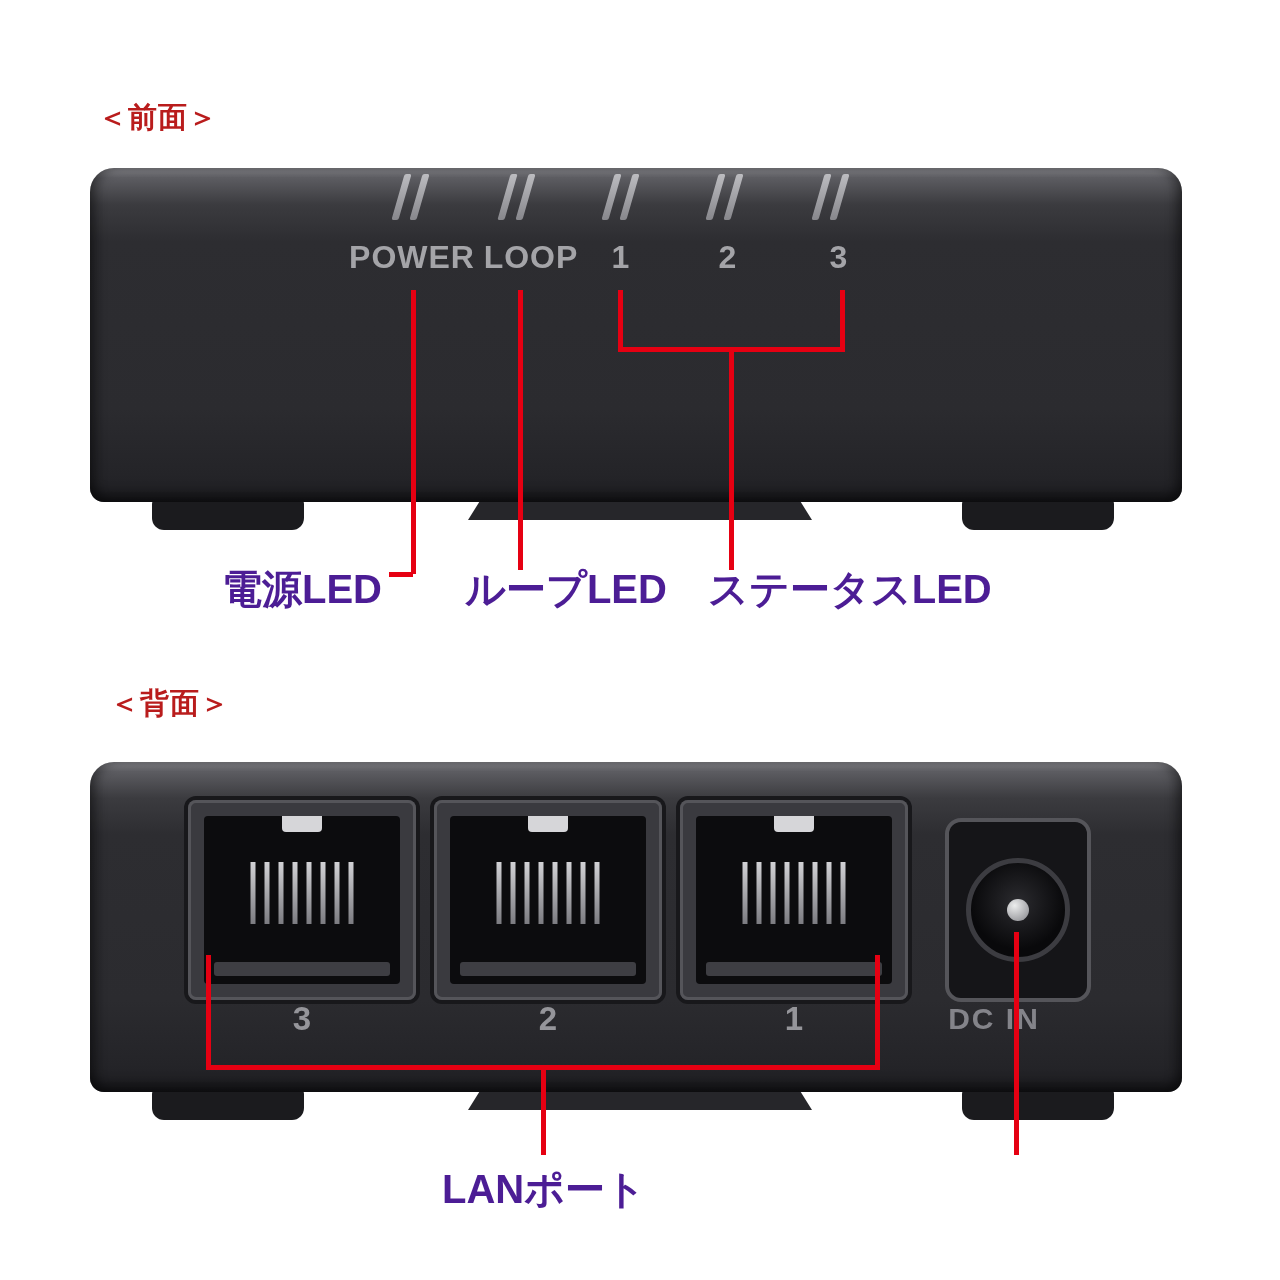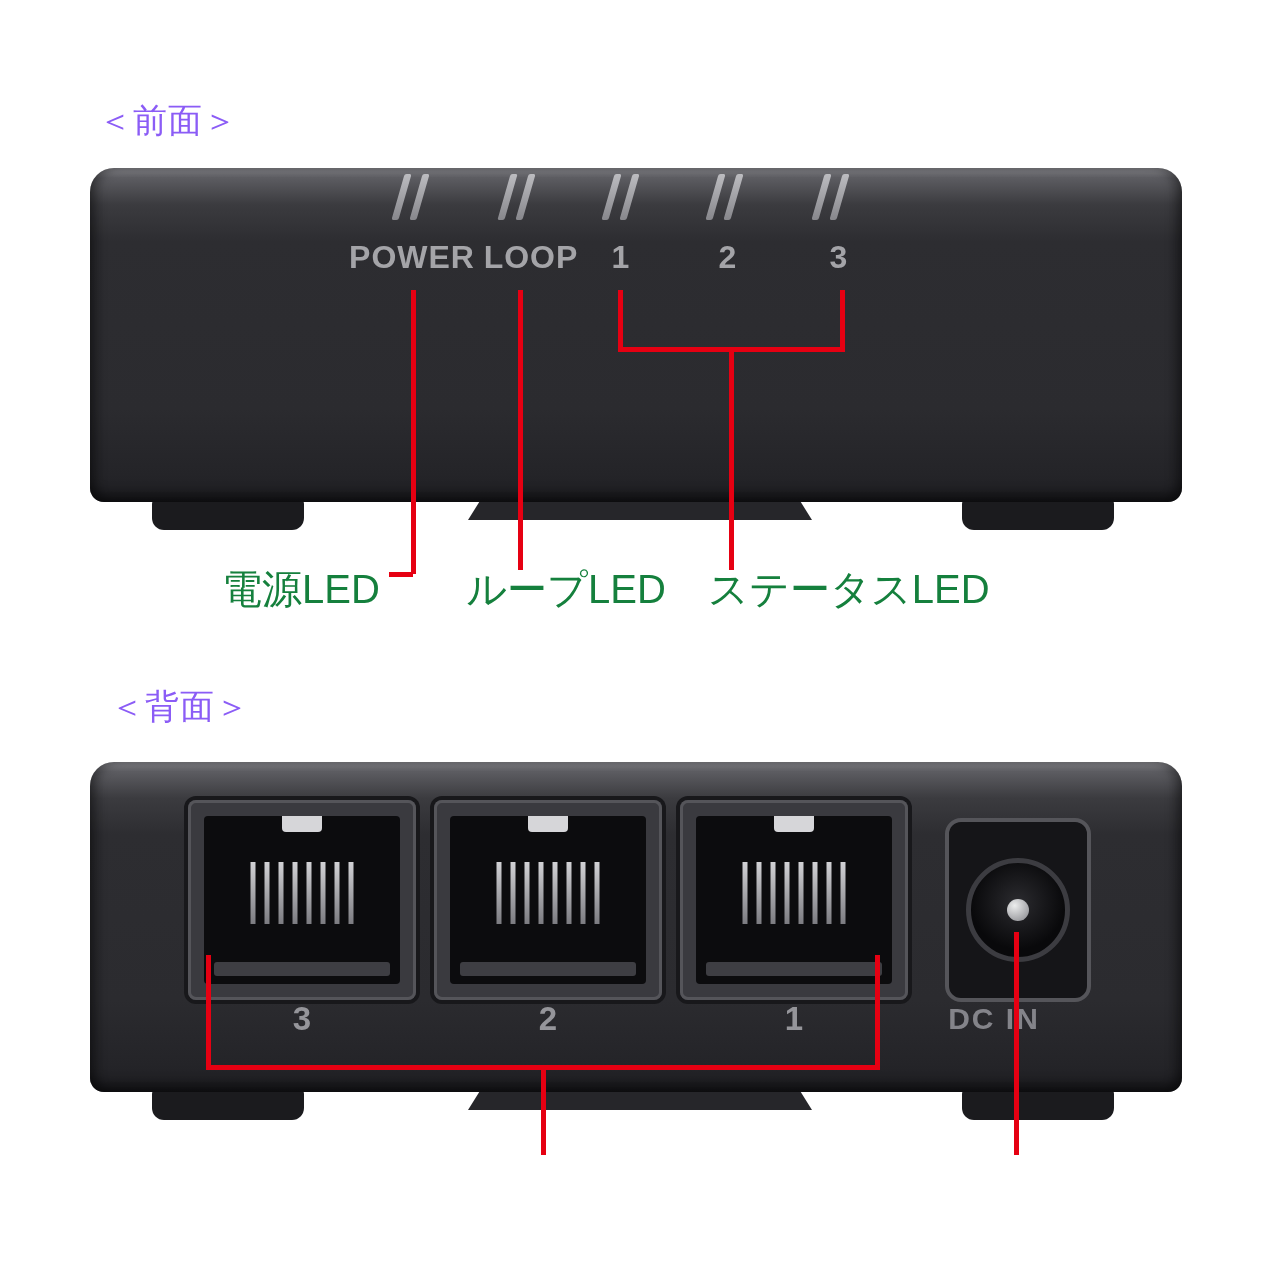--- a/index.html
+++ b/index.html
@@ -1,19 +1,19 @@
 <!DOCTYPE html>
 <html><head>
 <meta charset="utf-8">
 <style>
   *{margin:0;padding:0;box-sizing:border-box}
   body{background:#ffffff}
   .canvas{position:relative;width:1280px;height:1280px;background:#ffffff;overflow:hidden;
           font-family:"Liberation Sans","DejaVu Sans",sans-serif}
-  .heading{position:absolute;font-size:34px;font-weight:400;color:#8b5cf6;letter-spacing:1px;white-space:nowrap}
+  .heading{position:absolute;font-size:29px;font-weight:700;color:#b91c1c;letter-spacing:1px;white-space:nowrap}
 
   
   .device{position:absolute;left:90px;width:1092px;border-radius:24px 24px 14px 14px;
           background:linear-gradient(180deg,#8a8a8f 0%,#5c5c61 3%,#3b3b3f 11%,#2d2d31 22%,#2b2b2f 72%,#242428 92%,#1e1e22 100%);
           box-shadow:inset 0 -8px 12px rgba(0,0,0,.45), inset 8px 0 10px rgba(0,0,0,.25), inset -8px 0 10px rgba(0,0,0,.25)}
   .device.front{top:168px;height:334px}
   .device.back{top:762px;height:330px}
 
   .foot{position:absolute;height:30px;width:152px;background:#1b1b1e;border-radius:4px 4px 12px 12px}
   .tab{position:absolute;height:22px;width:344px;background:#26262a;clip-path:polygon(4% 0,96% 0,100% 100%,0 100%)}
@@ -44,21 +44,21 @@
             border:4px solid #55555a;border-radius:16px}
   .dc-hole{position:absolute;left:50%;top:50%;transform:translate(-50%,-50%);width:104px;height:104px;border-radius:50%;
            background:radial-gradient(circle at 50% 42%,#2b2b2f 0%,#09090b 65%);border:5px solid #3c3c41}
   .dc-pin{position:absolute;left:50%;top:50%;transform:translate(-50%,-50%);width:22px;height:22px;border-radius:50%;
           background:radial-gradient(circle at 35% 30%,#eceded,#84848a)}
   .dc-label{position:absolute;top:1002px;transform:translateX(-50%);font-size:30px;font-weight:700;
             color:#84848a;letter-spacing:2px;white-space:nowrap}
 
   
   .red{position:absolute;background:#e60012}
-  .ann-label{position:absolute;font-size:40px;font-weight:400;color:#15803d;white-space:nowrap}
+  .ann-label{position:absolute;font-size:40px;font-weight:700;color:#4c1d95;white-space:nowrap}
   .ann-label.centered{transform:translateX(-50%)}
 </style>
 </head>
 <body>
 
 <div class="canvas">
 
   <div class="heading" style="left:98px;top:98px">＜前面＞</div>
 
   <div class="foot" style="left:152px;top:500px"></div>
@@ -173,14 +173,15 @@
     </div>
   </div>
   <div class="dc-label" style="left:994px">DC IN</div>
 
   <div class="red" style="left:206px;top:955px;width:5px;height:115px"></div>
   <div class="red" style="left:875px;top:955px;width:5px;height:115px"></div>
   <div class="red" style="left:206px;top:1065px;width:674px;height:5px"></div>
   <div class="red" style="left:541px;top:1065px;width:5px;height:90px"></div>
   <div class="red" style="left:1014px;top:932px;width:5px;height:223px"></div>
 
+  <div class="ann-label centered" style="left:544px;top:1162px">LANポート</div>
 
 </div>
 
 </body></html>

